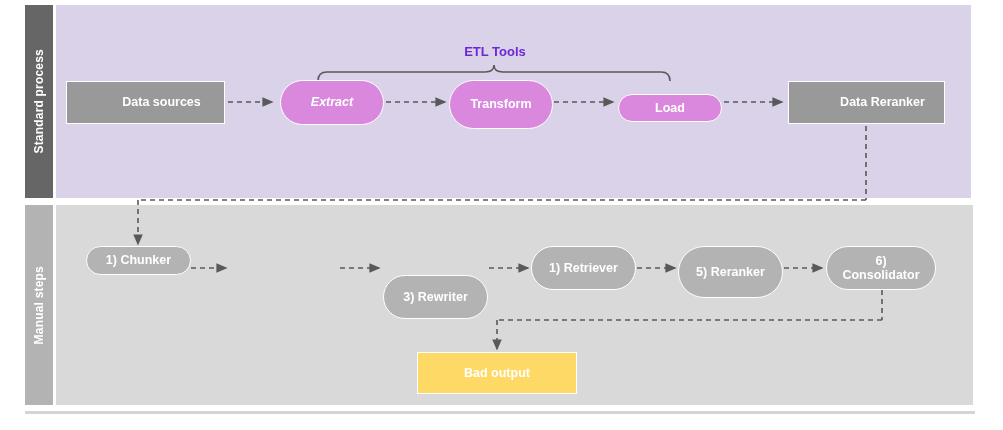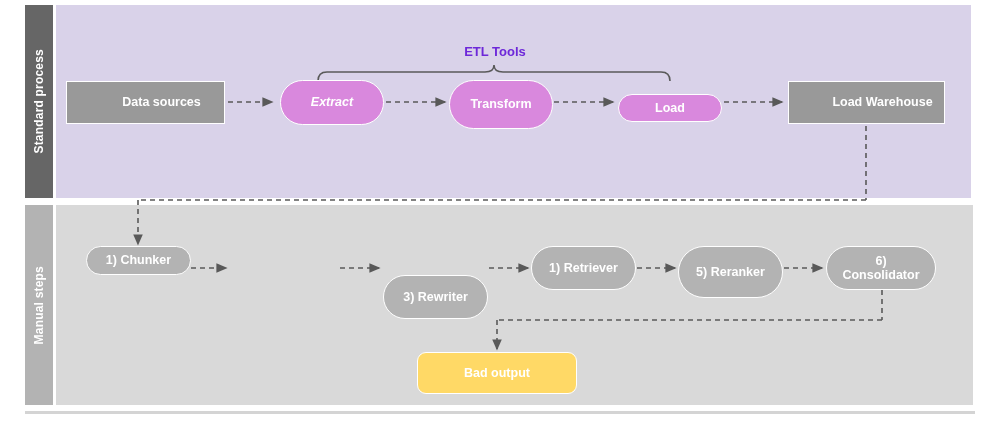--- a/index.html
+++ b/index.html
@@ -179,36 +179,36 @@
   <div class="node pill magenta" style="left:280px; top:80px;  width:104px; height:45px;font-style:italic;">
     <span>Extract</span>
   </div>
   <div class="node pill magenta" style="left:449px; top:80px;  width:104px; height:49px;">
     <span>Transform</span>
   </div>
   <div class="node pill magenta" style="left:618px; top:80px;  width:104px; height:28px;margin-top:14px;">
     <span>Load</span>
   </div>
   <div class="node rect gray-box" style="left:788px; top:81px;  width:157px; height:43px;">
-    <span>Load Warehouse</span>
+    <span>Data Reranker</span>
   </div>
 
   <div class="node pill gray-pill" style="left:86px;  top:246px; width:105px; height:29px;">
     <span>1) Chunker</span>
   </div>
   <div class="node pill gray-pill" style="left:383px; top:246px; width:105px; height:44px;margin-top:29px;">
     <span>3) Rewriter</span>
   </div>
   <div class="node pill gray-pill" style="left:531px; top:246px; width:105px; height:44px;">
     <span>1) Retriever</span>
   </div>
   <div class="node pill gray-pill" style="left:678px; top:246px; width:105px; height:52px;">
     <span>5) Reranker</span>
   </div>
   <div class="node pill gray-pill" style="left:826px; top:246px; width:110px; height:44px;">
     <span class="multiline">6)<br>Consolidator</span>
   </div>
 
-  <div class="node rect yellow-box" style="left:417px; top:352px; width:160px; height:42px;border-radius:9px;">
+  <div class="node rect yellow-box" style="left:417px; top:352px; width:160px; height:42px;">
     <span>Bad output</span>
   </div>
 
 </div>
 
 </body></html>

